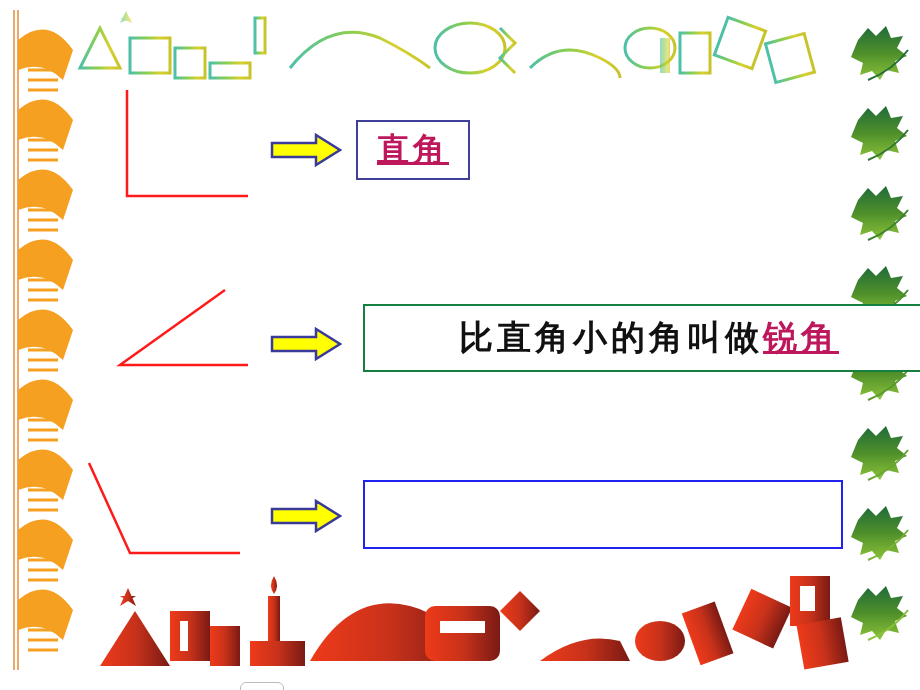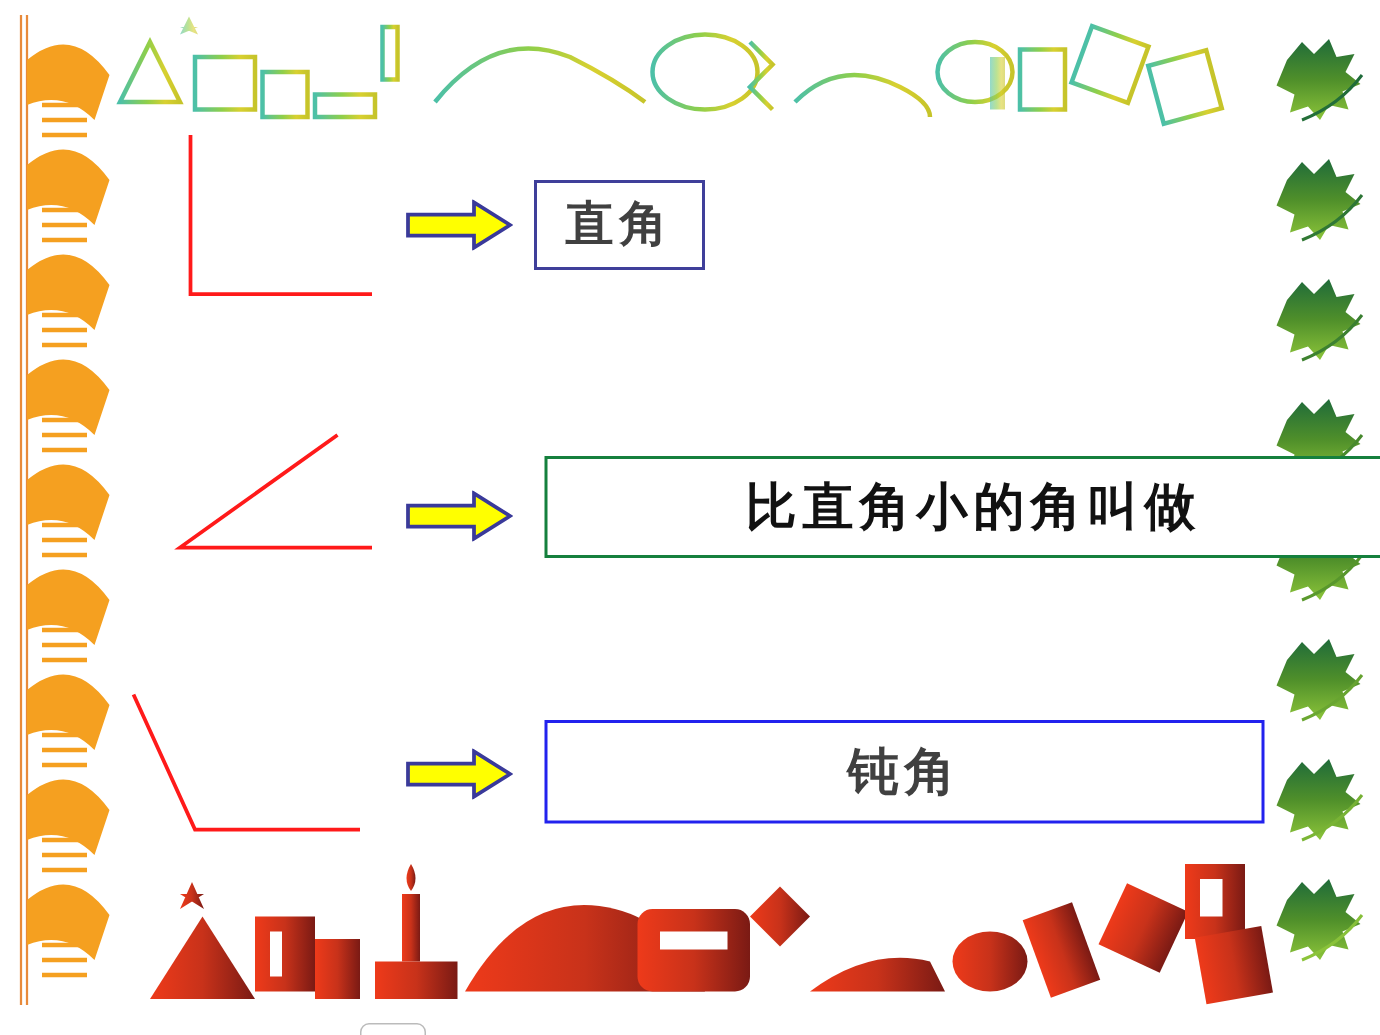--- a/index.html
+++ b/index.html
@@ -8,21 +8,21 @@
   .border-top{position:absolute;left:60px;top:8px;width:790px;height:80px;}
   .border-bottom{position:absolute;left:60px;top:566px;width:800px;height:110px;}
   .border-left{position:absolute;left:8px;top:10px;width:72px;height:660px;}
   .border-right{position:absolute;left:848px;top:0px;width:70px;height:670px;}
   .angles{position:absolute;left:0;top:0;width:920px;height:690px;pointer-events:none;}
   .arrow{position:absolute;width:72px;height:34px;}
   .box{position:absolute;background:#fff;box-sizing:border-box;display:flex;align-items:center;justify-content:center;white-space:nowrap;font-weight:bold;letter-spacing:4px;}
   .box1{left:356px;top:120px;width:114px;height:60px;border:2px solid #3f3f9a;font-size:32px;color:#ff3300;}
   .box2{left:363px;top:304px;width:572px;height:68px;border:2px solid #15803d;font-size:34px;color:#111;}
   .box3{left:363px;top:480px;width:480px;height:69px;border:2px solid #2222ee;font-size:34px;color:#111;}
-  .red{color:#404040;}
+  .red{color:#be185d;text-decoration:underline;}
   .tab-hint{position:absolute;left:240px;top:682px;width:42px;height:12px;border:1px solid #bbb;border-radius:6px;background:#fff;}
 </style>
 </head>
 <body>
 
 <div class="slide">
 
   <svg class="border-top" viewBox="0 0 790 80">
     <defs>
       <linearGradient id="gt" x1="0" x2="1">
@@ -160,20 +160,20 @@
     <path d="M2 10 H46 V2 L70 17 L46 32 V24 H2 Z" fill="#ffff00" stroke="#3a3a9a" stroke-width="2.5"></path>
   </svg>
 
   <div class="box box1">
     <span></span>
       <span class="red">直角</span>
   </div>
 
   <div class="box box2">
     <span>比直角小的角叫做</span>
+      <span class="red">锐角</span>
   </div>
 
   <div class="box box3">
-      <span class="red">钝角</span>
   </div>
 
   <div class="tab-hint"></div>
 </div>
 
 </body></html>

